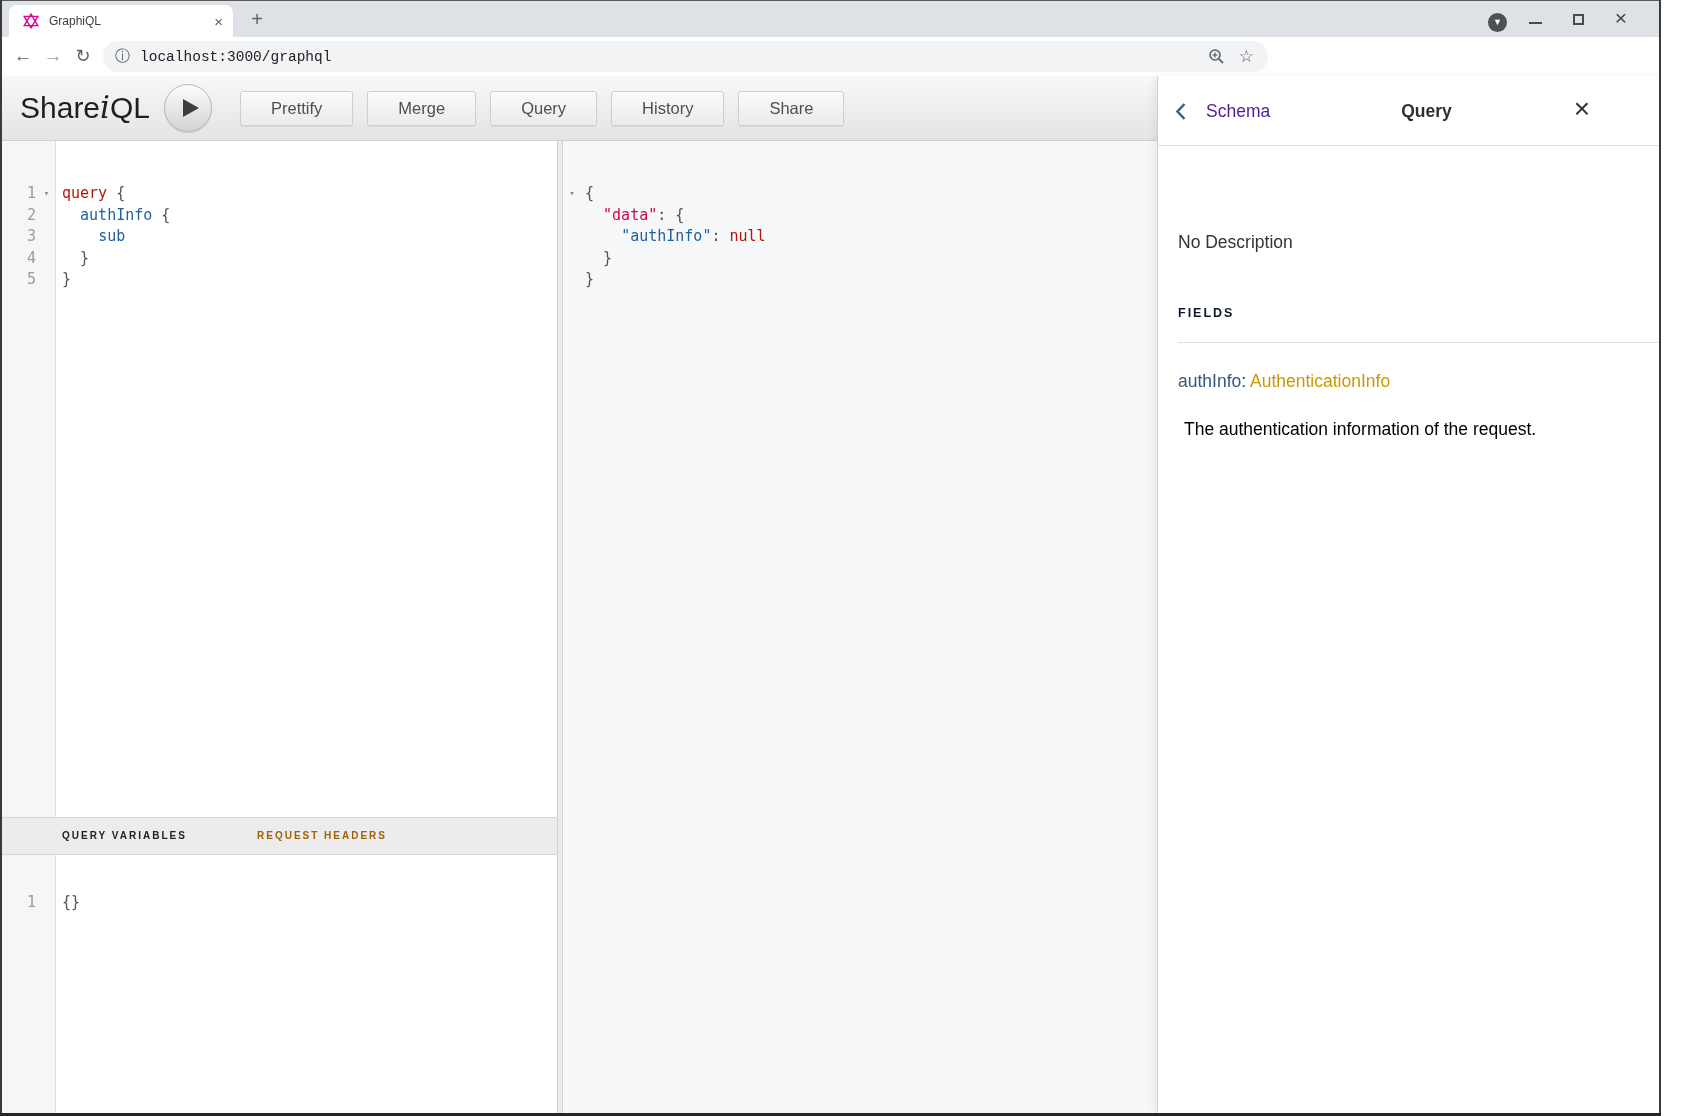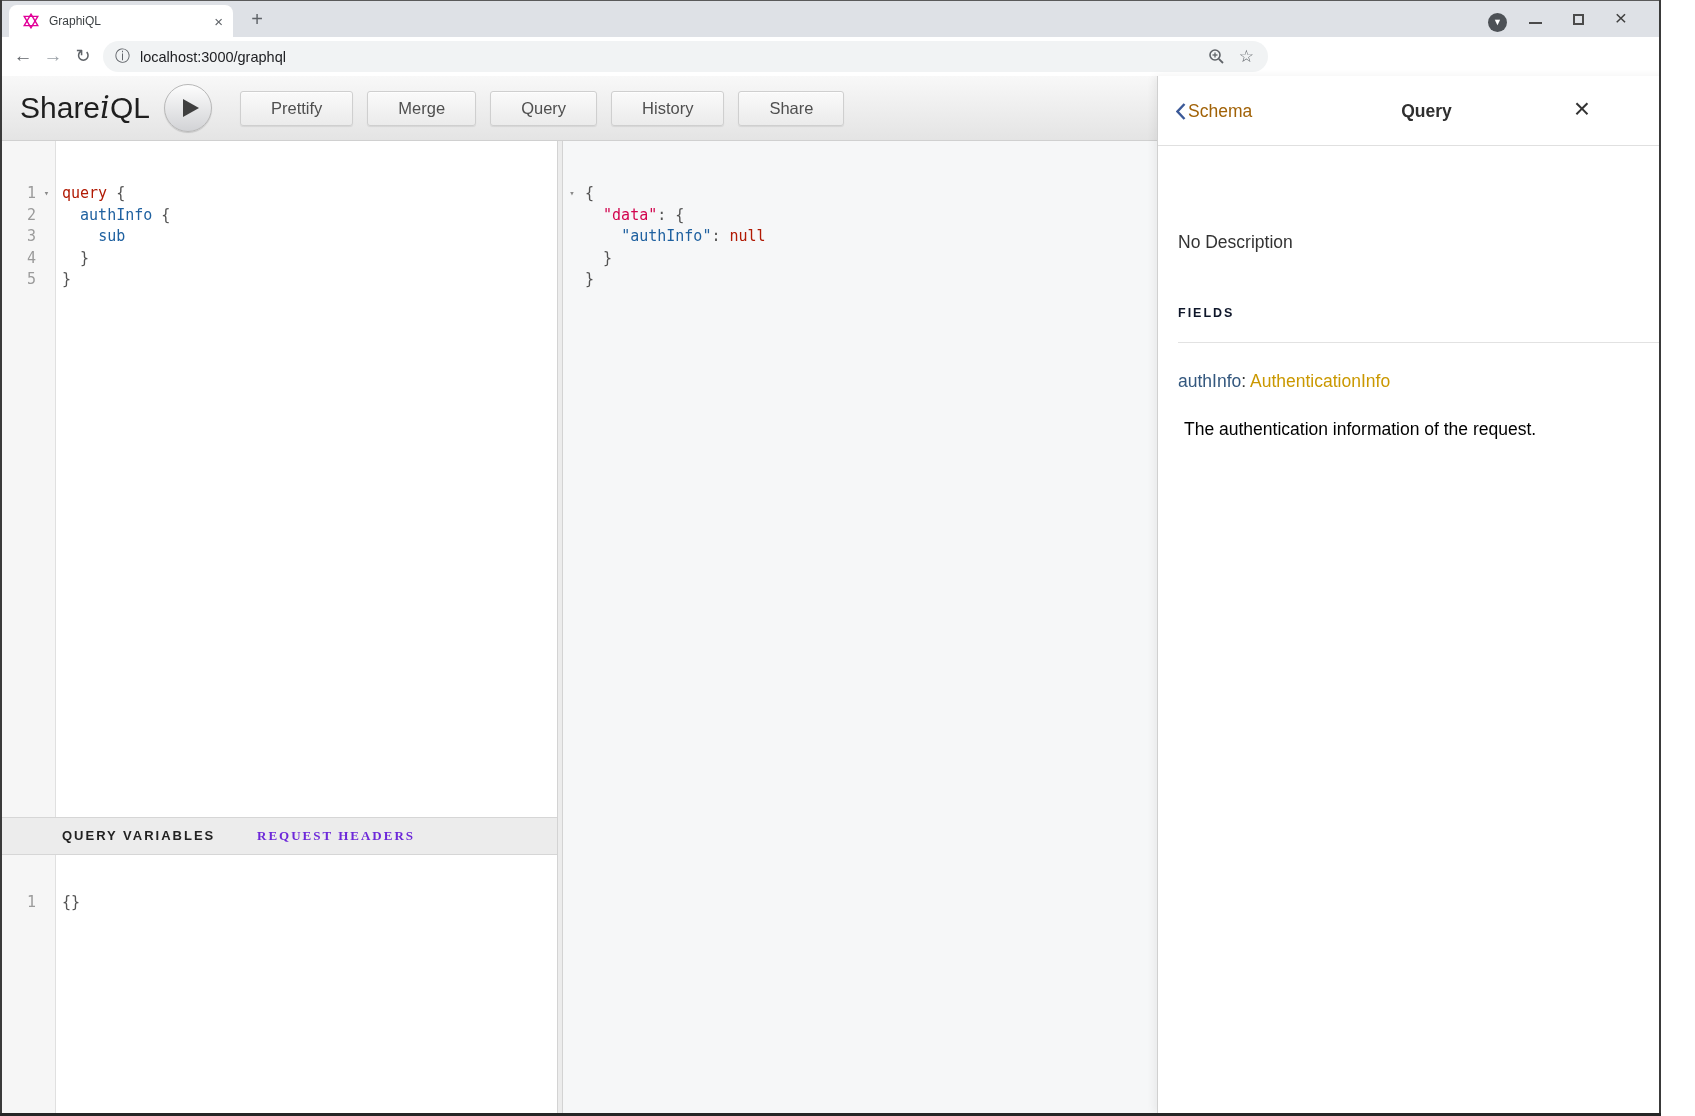--- a/index.html
+++ b/index.html
@@ -28,21 +28,21 @@
   .win-close{left:1609px;top:5px;width:24px;height:26px;font-size:21px;color:#3f3f3f;text-align:center;line-height:26px;font-weight:300;}
 
   
   .addressbar{left:0;top:37px;width:1695px;height:39px;background:#fff;}
   .nav-ico{position:absolute;top:0;height:39px;line-height:38px;text-align:center;font-size:19px;color:#5f6368;width:30px;}
   .nav-back{left:8px;}
   .nav-fwd{left:38px;color:#9aa0a6;}
   .nav-reload{left:68px;font-size:18px;}
   .omnibox{left:103px;top:4px;width:1165px;height:31px;background:#f1f3f4;border-radius:16px;display:flex;align-items:center;}
   .omni-info{margin-left:12px;font-size:15px;color:#5f6368;}
-  .omni-url{margin-left:10px;font-size:14.5px;color:#202124;flex:1;white-space:nowrap;}
+  .omni-url{margin-left:10px;font-size:14.5px;color:#202124;flex:1;white-space:nowrap;font-family:Liberation Mono, monospace;}
   .omni-zoom{margin-right:14px;width:17px;height:17px;}
   .omni-star{margin-right:14px;font-size:17px;color:#5f6368;line-height:17px;}
   .ext-row{left:1268px;top:37px;width:280px;height:39px;display:flex;align-items:center;gap:9px;}
   .ext{width:21px;height:21px;flex:none;display:flex;align-items:center;justify-content:center;}
   .ext-bw{background:#175DDC;border-radius:4px;}
   .ext-p{background:#4e4e4e;border-radius:4px;color:#c7c7c7;font-size:12px;font-weight:bold;}
   .ext-react{background:#1b2632;border-radius:4px;}
   .ext-tp{color:#e53935;font-weight:bold;font-size:14px;font-family:"Liberation Serif",serif;}
   .avatar{left:1506px;top:42px;width:28px;height:28px;border-radius:50%;background:#E8710A;color:#fff;font-size:13px;font-weight:bold;text-align:center;line-height:28px;}
   .update-pill{left:1540px;top:41px;width:96px;height:29px;border:1px solid #62a871;border-radius:15px;box-sizing:border-box;display:flex;align-items:center;}
@@ -74,30 +74,30 @@
 
   .splitter{left:557px;top:141px;width:6px;height:972px;background:#ececec;border-left:1px solid #d3d3d3;border-right:1px solid #d3d3d3;box-sizing:border-box;}
 
   .result-pane{left:563px;top:141px;width:594px;height:972px;background:#f6f7f8;}
   .result-pane .code-area{padding-top:42px;}
   .result-pane .cm-fold{width:18px;}
   .result-pane .cm-src{padding-left:4px;}
 
   
   .var-tabbar{left:0;top:817px;width:557px;height:38px;background:#ececec;border-top:1px solid #d6d6d6;border-bottom:1px solid #d6d6d6;box-sizing:border-box;}
-  .var-tab{position:absolute;top:0;height:36px;line-height:36px;font-size:13px;font-weight:bold;letter-spacing:2px;}
+  .var-tab{position:absolute;top:0;height:36px;line-height:36px;font-size:10px;font-weight:bold;letter-spacing:2px;}
   .var-tab-active{left:62px;color:#222;}
-  .var-tab-inactive{left:257px;color:#6d28d9;font-family:Liberation Serif, serif;}
+  .var-tab-inactive{left:257px;color:#a16207;}
   .var-editor{left:0;top:855px;width:557px;height:258px;background:#fff;}
   .var-editor .code-area{padding-top:37px;}
 
   
   .doc-panel{left:1157px;top:76px;width:538px;height:1037px;background:#fff;border-left:1px solid #d0d0d0;box-shadow:-3px 0 8px rgba(0,0,0,0.06);box-sizing:border-box;z-index:10;}
   .doc-header{position:absolute;left:0;top:0;width:100%;height:70px;border-bottom:1px solid #e0e0e0;box-sizing:border-box;}
-  .doc-back{position:absolute;left:18px;top:0;height:70px;display:flex;align-items:center;gap:2px;color:#a16207;font-size:17.5px;}
+  .doc-back{position:absolute;left:18px;top:0;height:70px;display:flex;align-items:center;gap:20px;color:#4c1d95;font-size:17.5px;}
   .doc-title{position:absolute;left:0;top:0;width:100%;height:70px;line-height:70px;text-align:center;font-weight:bold;font-size:17.5px;color:#2f2f2f;}
   .doc-close{position:absolute;right:105px;top:0;height:70px;line-height:66px;font-size:28px;font-weight:300;color:#333;}
   .doc-search{position:absolute;left:0;top:70px;width:100%;height:61px;border-bottom:1px solid #e0e0e0;box-sizing:border-box;display:flex;align-items:center;}
   .doc-search svg{margin-left:20px;flex:none;}
   .doc-search input{border:0;outline:0;background:transparent;margin-left:9px;font-size:17.5px;color:#333;width:400px;font-family:"Liberation Sans",sans-serif;}
   .doc-search input::placeholder{color:#9a9a9a;}
   .doc-nodesc{position:absolute;left:20px;top:156px;font-size:17.5px;color:#333;}
   .doc-fields{position:absolute;left:20px;top:230px;font-size:12.5px;font-weight:bold;letter-spacing:2px;color:#0f172a;}
   .doc-hr{position:absolute;left:20px;top:266px;right:16px;height:1px;background:#e2e2e2;}
   .doc-field{position:absolute;left:20px;top:295px;font-size:17.5px;}

